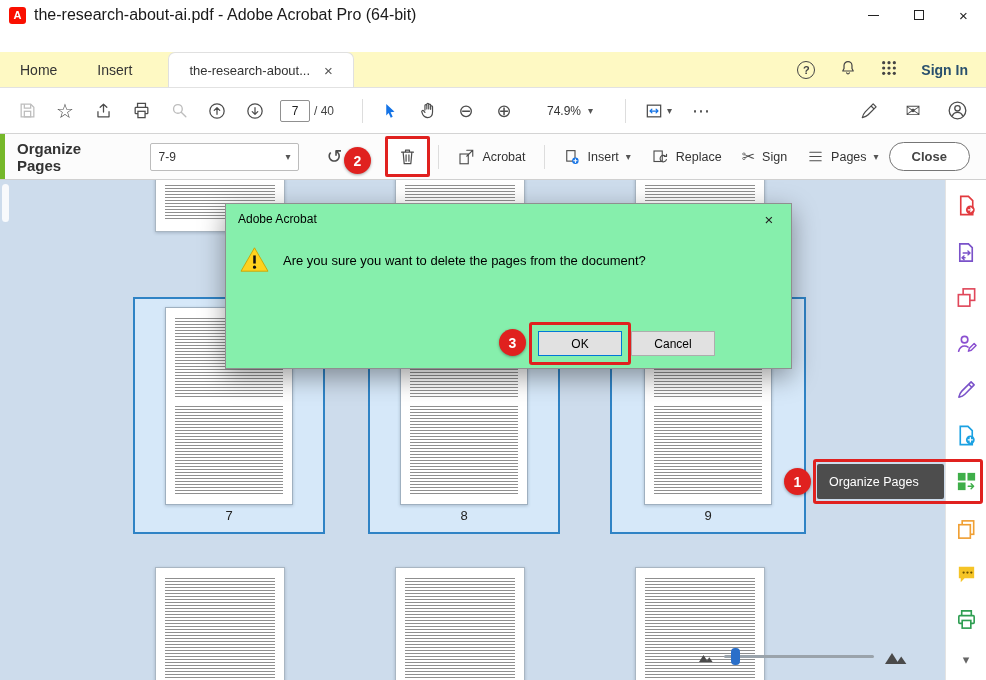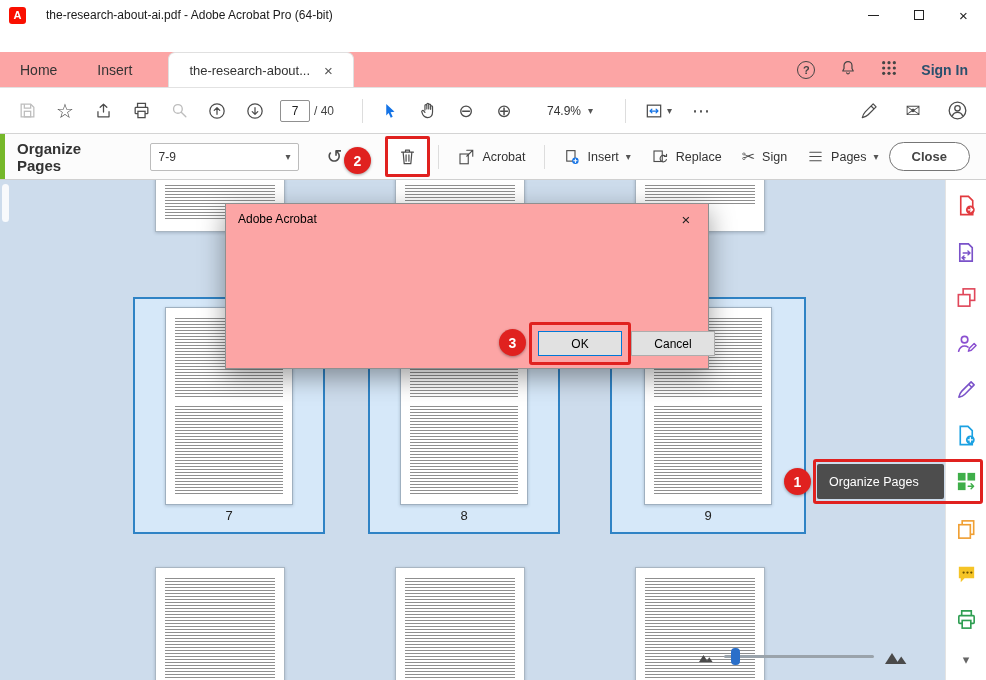--- a/index.html
+++ b/index.html
@@ -2,32 +2,32 @@
 <html><head>
 <meta charset="utf-8">
 <style>
   * { box-sizing: border-box; margin: 0; padding: 0; }
   body { font-family: "Liberation Sans", sans-serif; font-size: 12px; color: #333; background: #fff; }
   .window { position: relative; width: 986px; height: 680px; background: #fff; overflow: hidden; }
 
   
   .titlebar { position: absolute; top: 0; left: 0; right: 0; height: 30px; display: flex; align-items: center; background: #fff; }
   .logo { width: 17px; height: 17px; margin-left: 9px; background: #fa0f00; border-radius: 3px; color: #fff; font-size: 11px; font-weight: bold; display: flex; align-items: center; justify-content: center; }
-  .win-title { margin-left: 20px; font-size: 12px; color: #1a1a1a; }
+  .win-title { margin-left: 8px; font-size: 16px; color: #1a1a1a; }
   .win-controls { margin-left: auto; display: flex; height: 100%; }
   .win-btn { width: 45px; height: 100%; display: flex; align-items: center; justify-content: center; font-size: 15px; color: #222; }
   .min-glyph { width: 11px; height: 1px; background: #222; display: block; }
   .max-glyph { width: 10px; height: 10px; border: 1px solid #222; display: block; }
 
   
   .menubar { position: absolute; top: 30px; left: 0; right: 0; height: 22px; display: flex; align-items: center; padding-left: 8px; background: #fff; }
   .menu-item { padding: 2px 9px; color: #1a1a1a; font-size: 12px; }
 
   
-  .tabbar { position: absolute; top: 52px; left: 0; right: 0; height: 36px; background: #fca5a5; display: flex; align-items: stretch; border-bottom: 1px solid #e2e2e2; }
+  .tabbar { position: absolute; top: 52px; left: 0; right: 0; height: 36px; background: #fef9c3; display: flex; align-items: stretch; border-bottom: 1px solid #e2e2e2; }
   .tab { display: flex; align-items: center; justify-content: center; font-size: 14px; color: #333; padding: 0 20px; }
   .tab.active { background: #fff; border-radius: 7px 7px 0 0; border: 1px solid #e0e0e0; border-bottom: none; margin-left: 16px; gap: 14px; font-size: 13px; }
   .tab-close { font-size: 15px; color: #555; }
   .tab-right { margin-left: auto; display: flex; align-items: center; gap: 24px; padding-right: 18px; }
   .help-circle { width: 18px; height: 18px; border: 1.6px solid #444; border-radius: 50%; display: flex; align-items: center; justify-content: center; font-size: 11px; font-weight: bold; color: #444; }
   .sign-in { font-size: 14px; font-weight: 600; color: #29506d; }
 
   
   .toolbar { position: absolute; top: 88px; left: 0; right: 0; height: 46px; background: #fff; border-bottom: 1px solid #d4d4d4; display: flex; align-items: center; padding-left: 8px; }
   .tbi { width: 34px; height: 34px; display: flex; align-items: center; justify-content: center; margin: 0 2px; }
@@ -67,21 +67,21 @@
   .sidebar { position: absolute; right: 0; top: 180px; width: 41px; height: 500px; background: #fff; border-left: 1px solid #e3e3e3; z-index: 5; }
   .side-icon { position: absolute; left: 50%; transform: translateX(-50%); width: 28px; height: 28px; display: flex; align-items: center; justify-content: center; }
 
   
   .tooltip { position: absolute; left: 817px; top: 464px; width: 127px; height: 35px; background: #4d4d4d; color: #fff; font-size: 12.5px; display: flex; align-items: center; padding-left: 12px; z-index: 24; border-radius: 2px; }
   .red-box { position: absolute; border: 3px solid #e0211f; border-radius: 3px; z-index: 26; pointer-events: none; }
   .tooltip-box { left: 813px; top: 459px; width: 170px; height: 45px; }
   .ann { position: absolute; width: 27px; height: 27px; border-radius: 50%; background: #e0211f; color: #fff; font-weight: bold; font-size: 14px; display: flex; align-items: center; justify-content: center; z-index: 30; box-shadow: 0 1px 3px rgba(0,0,0,.35); }
 
   
-  .dialog { position: absolute; left: 225px; top: 203px; width: 484px; height: 166px; background: #fca5a5; border: 1px solid #8f8f8f; box-shadow: 0 8px 24px rgba(0,0,0,.38); z-index: 10; }
+  .dialog { position: absolute; left: 225px; top: 203px; width: 567px; height: 166px; background: #86efac; border: 1px solid #8f8f8f; box-shadow: 0 8px 24px rgba(0,0,0,.38); z-index: 10; }
   .dlg-title { height: 30px; display: flex; align-items: center; }
   .dlg-title-text { margin-left: 12px; font-size: 12px; color: #000; }
   .dlg-close { margin-left: auto; width: 44px; height: 30px; display: flex; align-items: center; justify-content: center; font-size: 15px; color: #222; }
   .dlg-body { display: flex; align-items: flex-start; gap: 14px; padding: 12px 16px 0 14px; }
   .dlg-msg { font-size: 13px; color: #000; padding-top: 7px; }
   .dlg-btn { position: absolute; width: 84px; height: 25px; font-size: 12px; background: #e1e1e1; border: 1px solid #adadad; font-family: inherit; color: #000; }
   .btn-ok { left: 312px; top: 127px; border-color: #0078d7; }
   .btn-cancel { left: 405px; top: 127px; }
   .ok-box { left: 303px; top: 118px; width: 102px; height: 43px; }
 
@@ -420,19 +420,27 @@
   </div>
   <div class="red-box tooltip-box"></div>
   <div class="ann" style="left:784px; top:468px">1</div>
   <div class="ann" style="left:344px; top:147px">2</div>
 
   <div class="dialog">
     <div class="dlg-title">
       <span class="dlg-title-text">Adobe Acrobat</span>
       <div class="dlg-close">×</div>
     </div>
+    <div class="dlg-body">
+      <svg width="29" height="27" viewBox="0 0 32 30">
+          <path d="M16 2L31 28H1z" fill="#ffd21e" stroke="#caa300" stroke-width="1"></path>
+          <rect x="14.6" y="10.5" width="2.8" height="9" fill="#111"></rect>
+          <circle cx="16" cy="23.5" r="1.8" fill="#111"></circle>
+        </svg>
+      <div class="dlg-msg">Are you sure you want to delete the pages from the document?</div>
+    </div>
     <button class="dlg-btn btn-ok">OK</button>
     <button class="dlg-btn btn-cancel">Cancel</button>
     <div class="red-box ok-box"></div>
     <div class="ann" style="left:273px; top:125px">3</div>
   </div>
 
 </div>
 
 </body></html>

